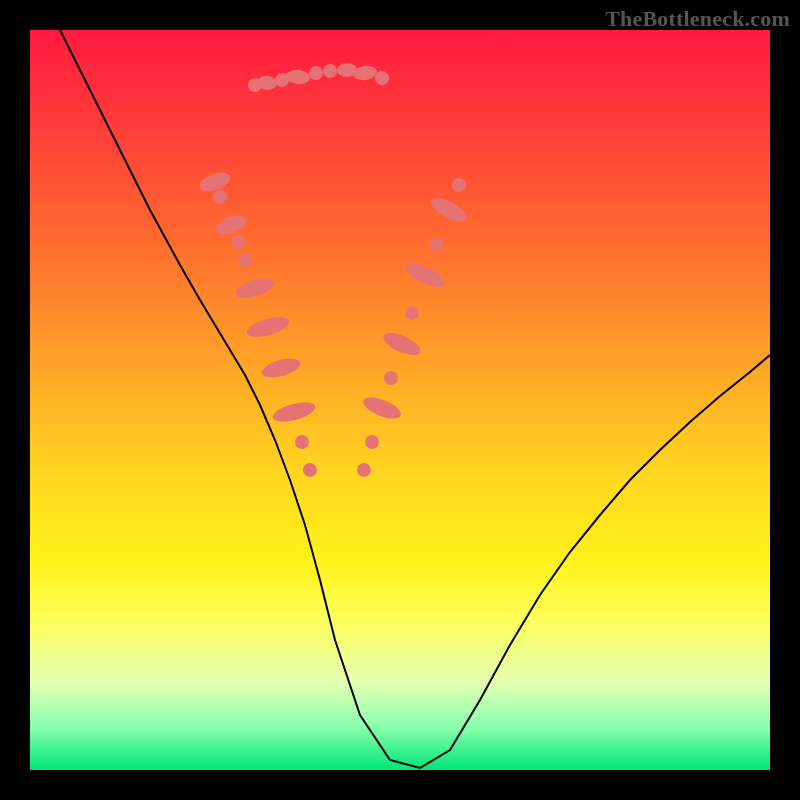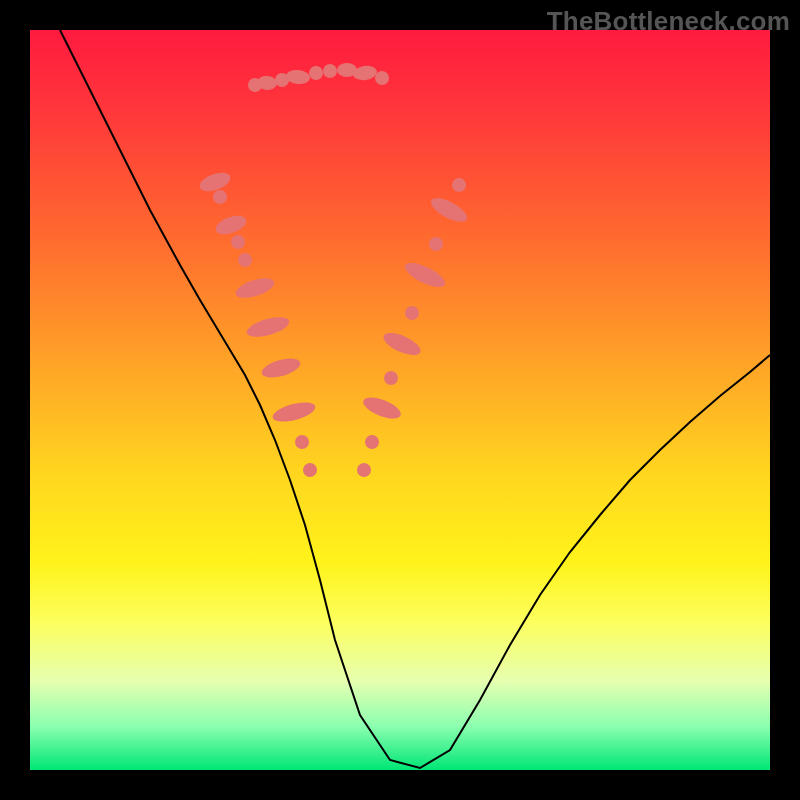--- a/index.html
+++ b/index.html
@@ -33,22 +33,22 @@
       #fff31a 72%,
       #fcff5e 80%,
       #e6ffb0 88%,
       #8dffb0 94%,
       #00e676 100%);
   }
   .watermark {
     position: absolute;
     top: 6px;
     right: 10px;
-    font-family: Liberation Sans, sans-serif;
-    font-size: 26px;
+    font-family: Liberation Serif, serif;
+    font-size: 22px;
     font-weight: 600;
     color: #555;
     letter-spacing: 0.2px;
   }
   svg.curve-layer {
     position: absolute;
     left: 30px;
     top: 30px;
     width: 740px;
     height: 740px;

